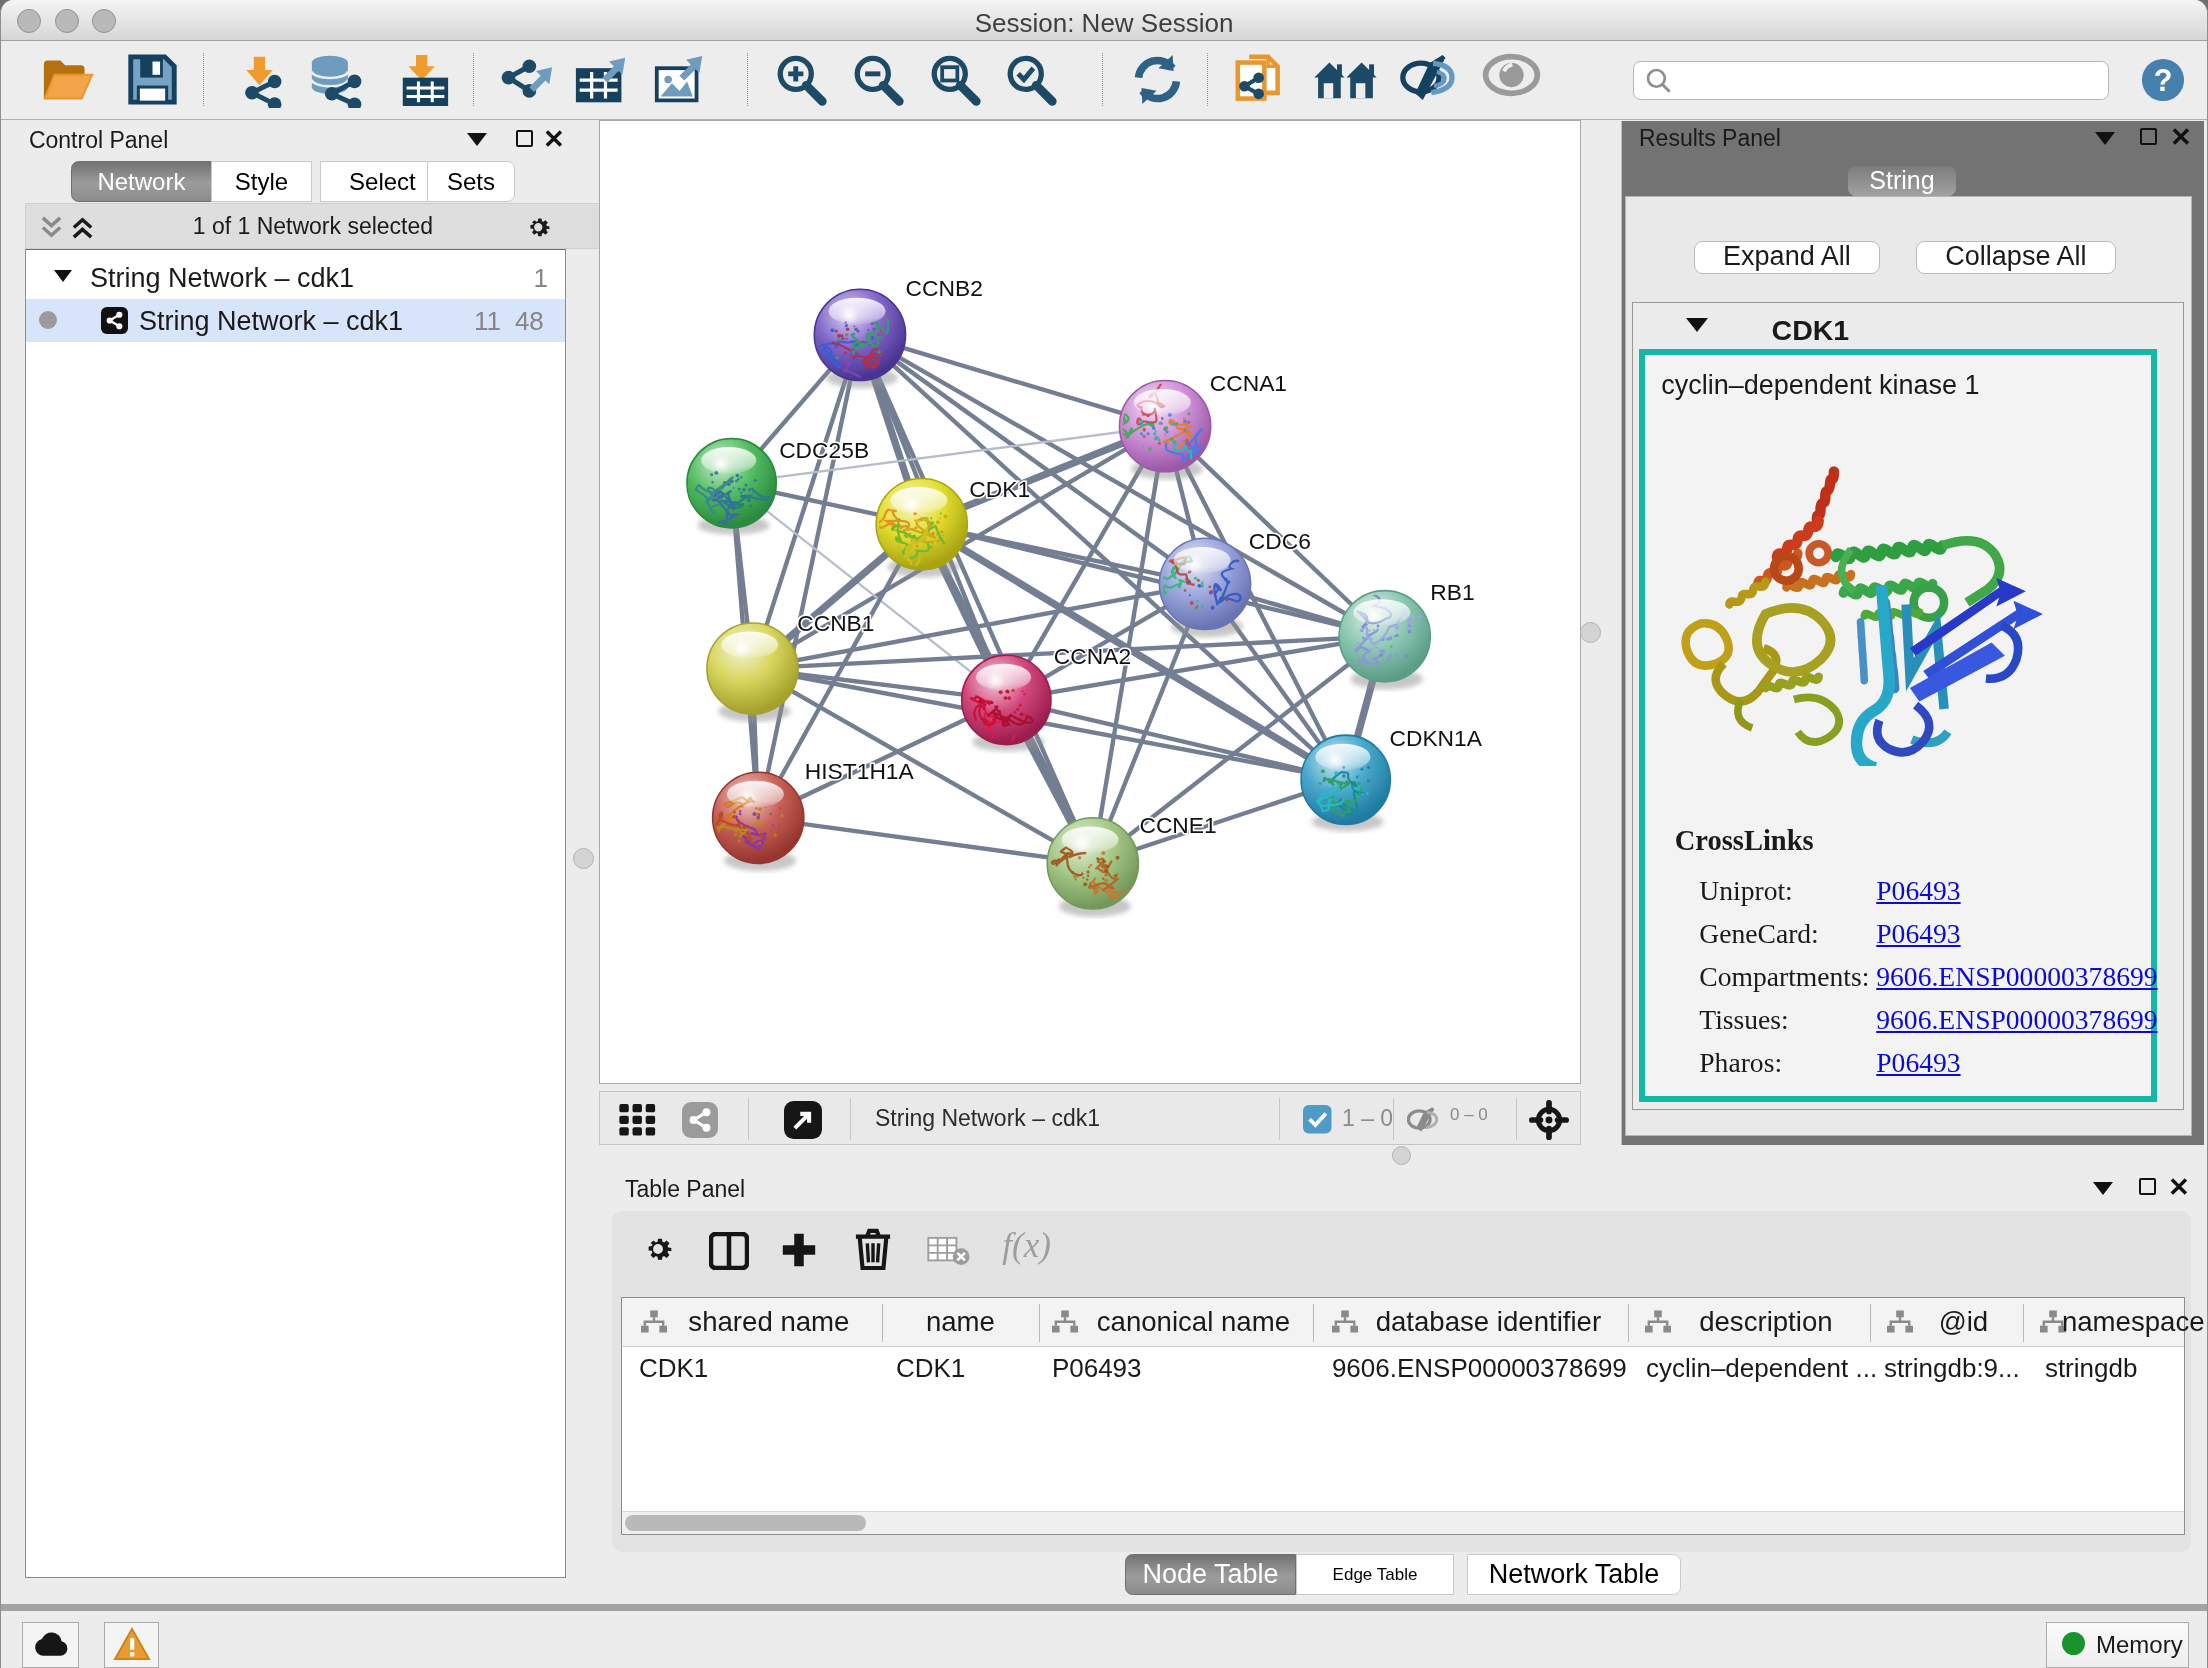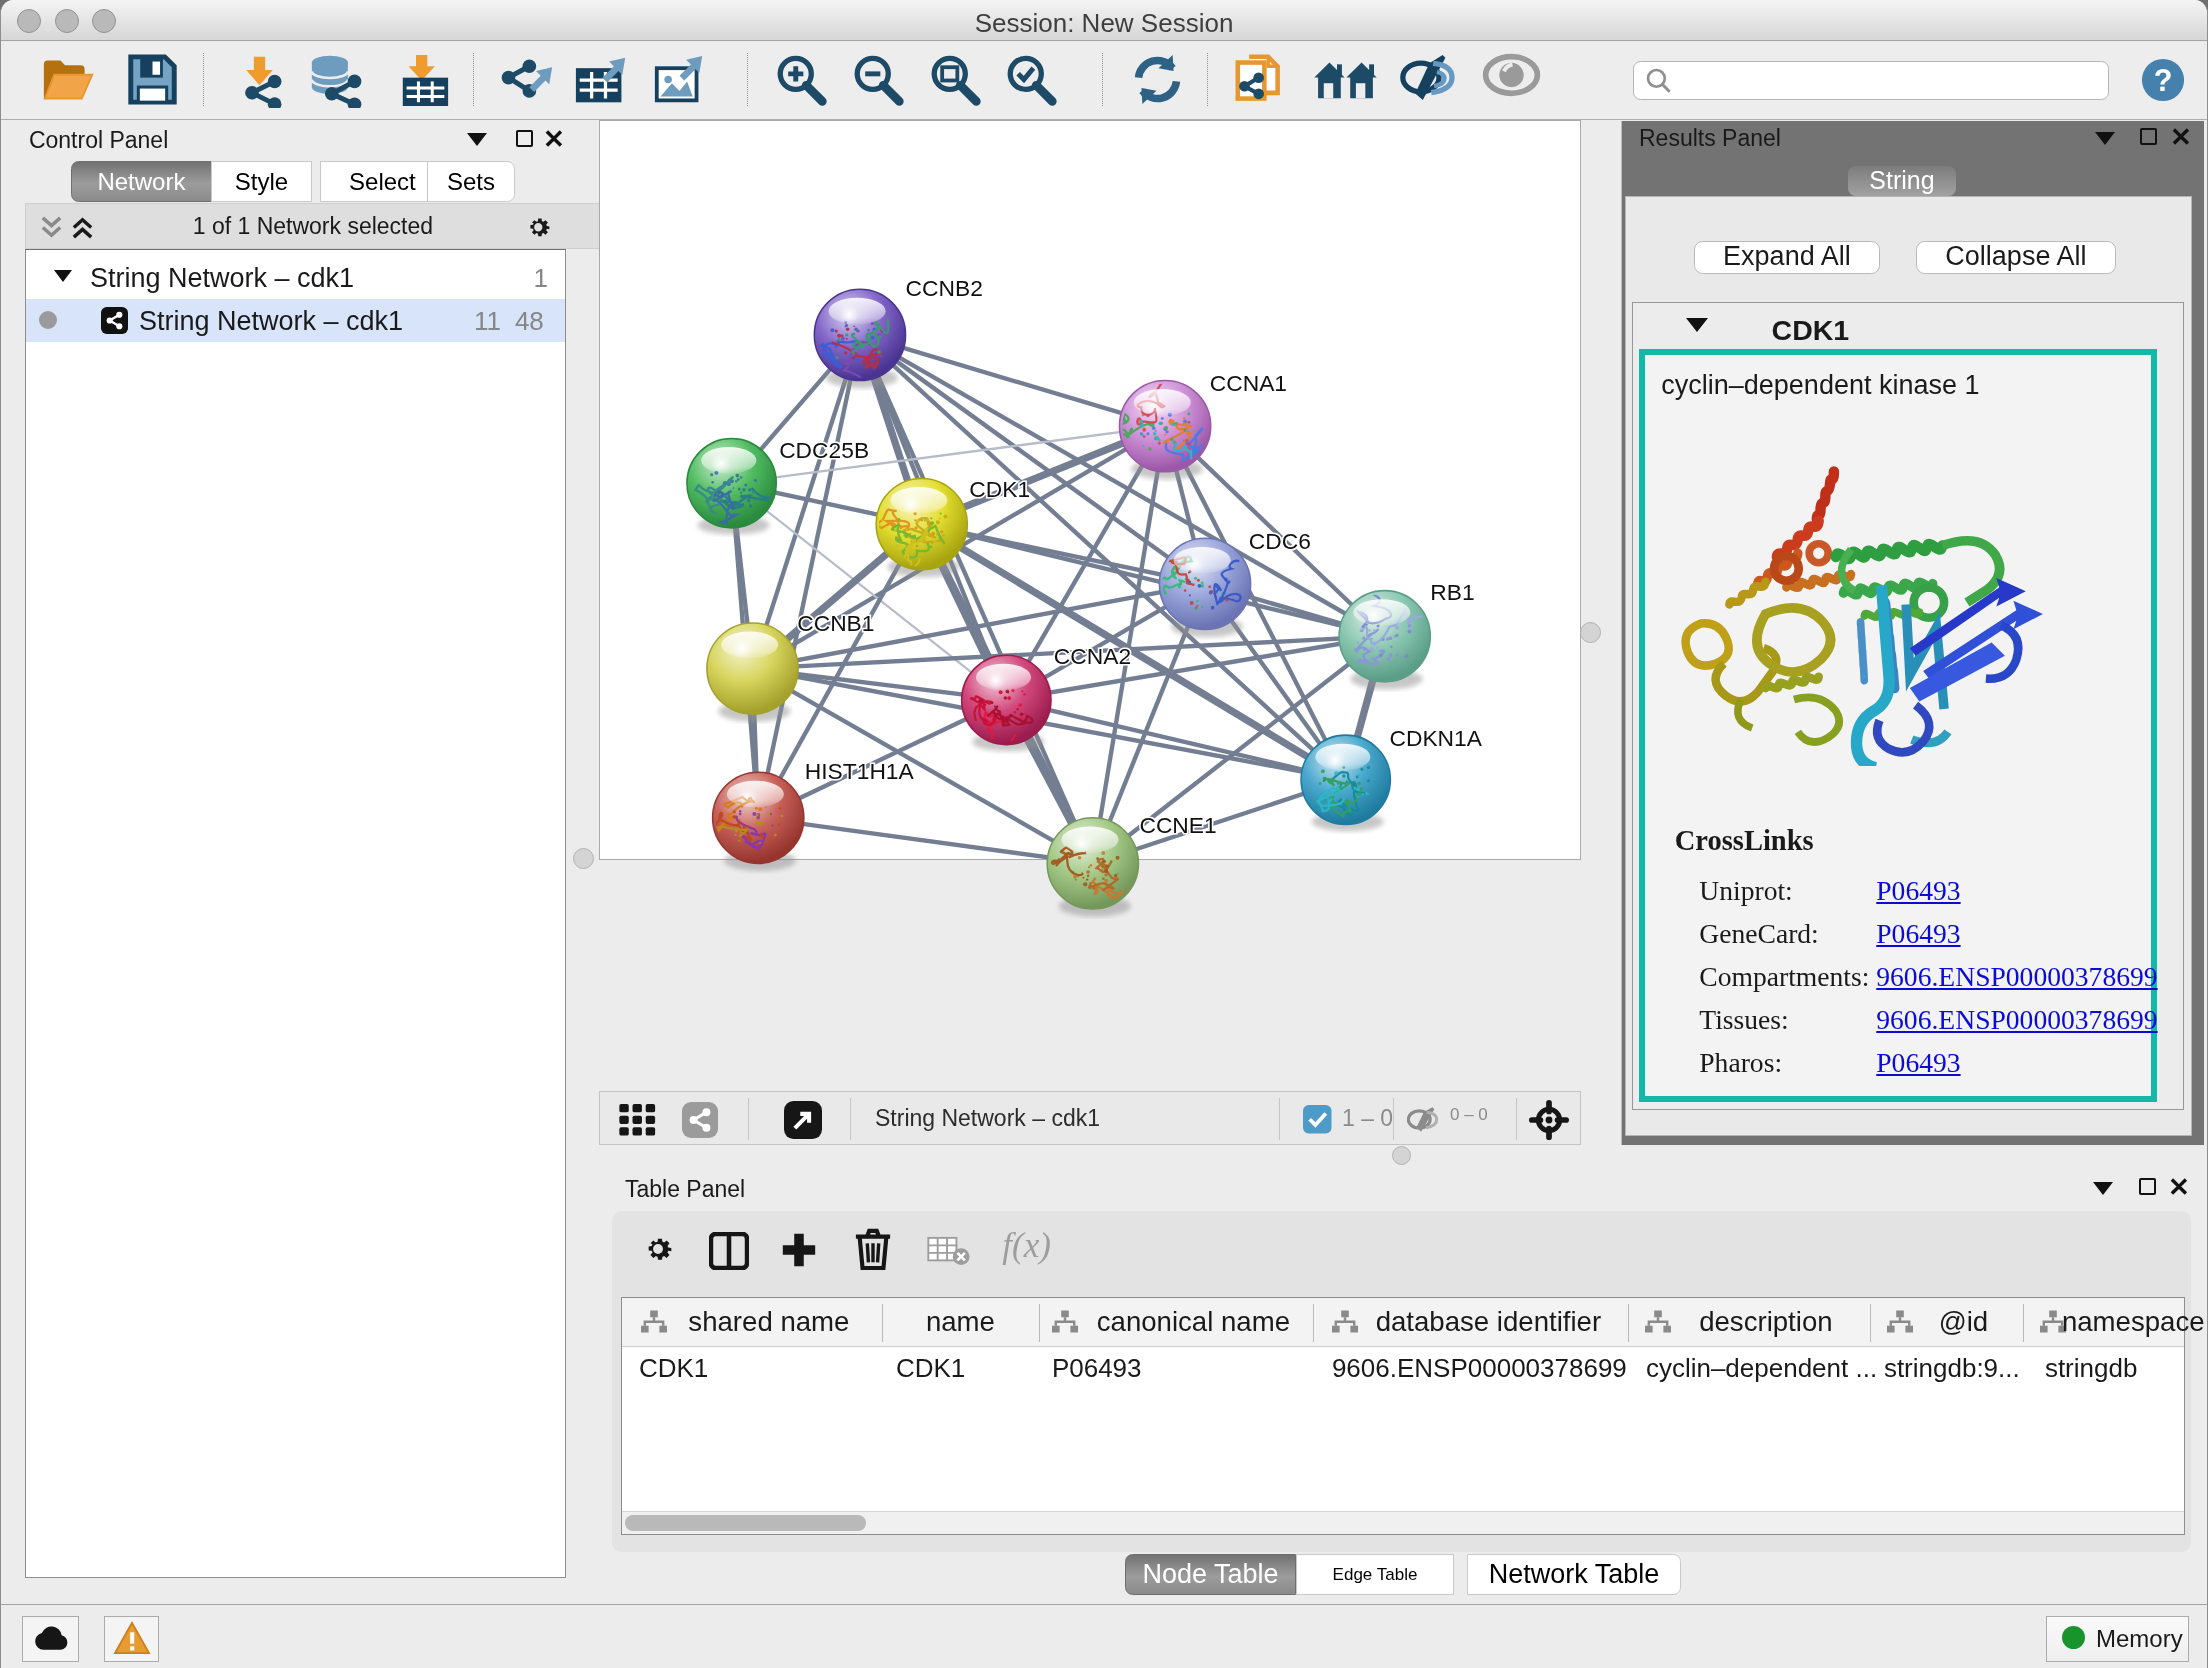--- a/index.html
+++ b/index.html
@@ -18,29 +18,29 @@
 
 #cpanel { position:absolute; left:1.9px; top:121px; width:595px; height:1483px; background:#ececec; }
 .ptitle { font-size:23px; color:#1a1a1a; }
 .pctl-tri { display:inline-block; width:0; height:0; border-left:10.5px solid transparent; border-right:10.5px solid transparent; border-top:13.3px solid #111; }
 .pctl-box { display:inline-block; width:17px; height:17px; border:2.9px solid #111; border-radius:1.9px; }
 .pctl-x { font-size:26px; font-weight:bold; color:#111; line-height:21px; }
 
 .tab { position:absolute; top:0; height:41px; background:#fff; border:1px solid #c9c9c9; color:#000; font-size:24px; text-align:center; line-height:39px; }
 .tabsel { background:linear-gradient(#727272,#9c9c9c 55%,#8b8b8b); color:#fff; border:1px solid #6f6f6f; }
 
-#netview { position:absolute; left:598px; top:120px; width:982px; height:740px; background:#ffffff; border:1px solid #a9a9a9; }
+#netview { position:absolute; left:598px; top:120px; width:982px; height:964px; background:#ffffff; border:1px solid #a9a9a9; }
 #netbar { position:absolute; left:598px; top:1091px; width:982px; height:54px; background:#e9e9e9; border:1px solid #c3c3c3; }
 .nbsep { position:absolute; top:5.7px; height:42px; width:0; border-left:1px solid #c6c6c6; }
 
 #rpanel { position:absolute; left:1620px; top:121px; width:583px; height:1024px; background:#737373; border-left:1px solid #bcbcbc; }
 
 #tpanel { position:absolute; left:598px; top:1165px; width:1605px; height:438px; background:#ececec; }
 
-#statusbar { position:absolute; left:0px; top:1604px; width:2208px; height:65px; background:#ececec; border-top:1px solid #a3a3a3; }
+#statusbar { position:absolute; left:0px; top:1604px; width:2208px; height:65px; background:#ececec; border-top:7px solid #a3a3a3; }
 .sbtn { position:absolute; top:10.5px; height:46px; background:#f4f4f4; border:1.9px solid #ababab; }
 </style></head>
 <body>
 <div id="win">
   <div id="titlebar">
     <div class="tl" style="left:16px"></div>
     <div class="tl" style="left:54px"></div>
     <div class="tl" style="left:91px"></div>
     <div id="title">Session: New Session</div>
   </div>

